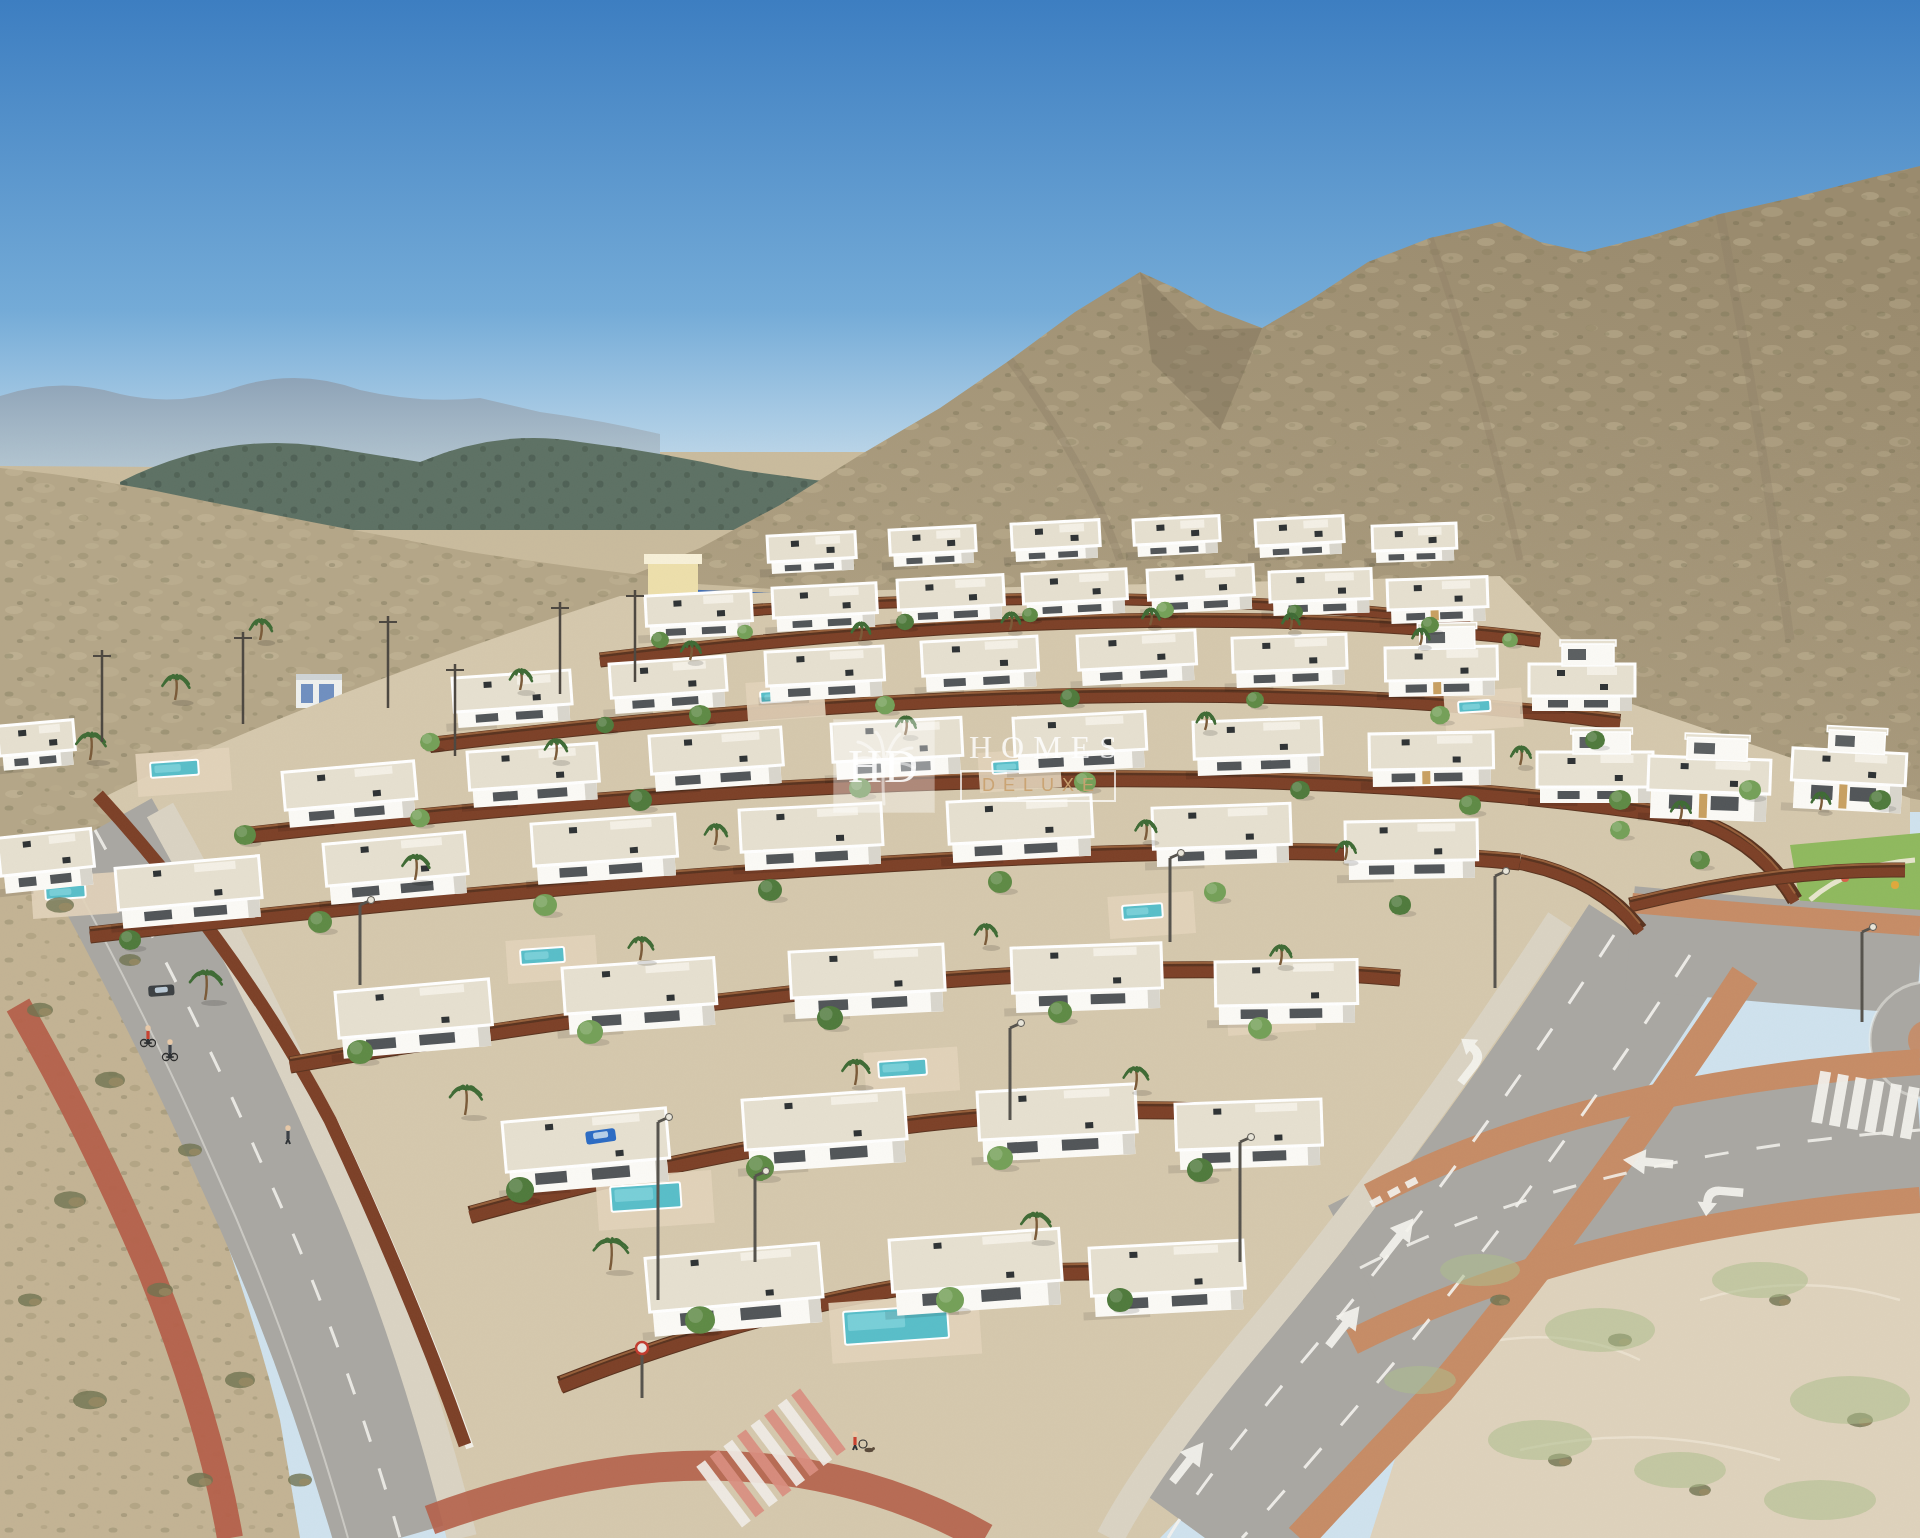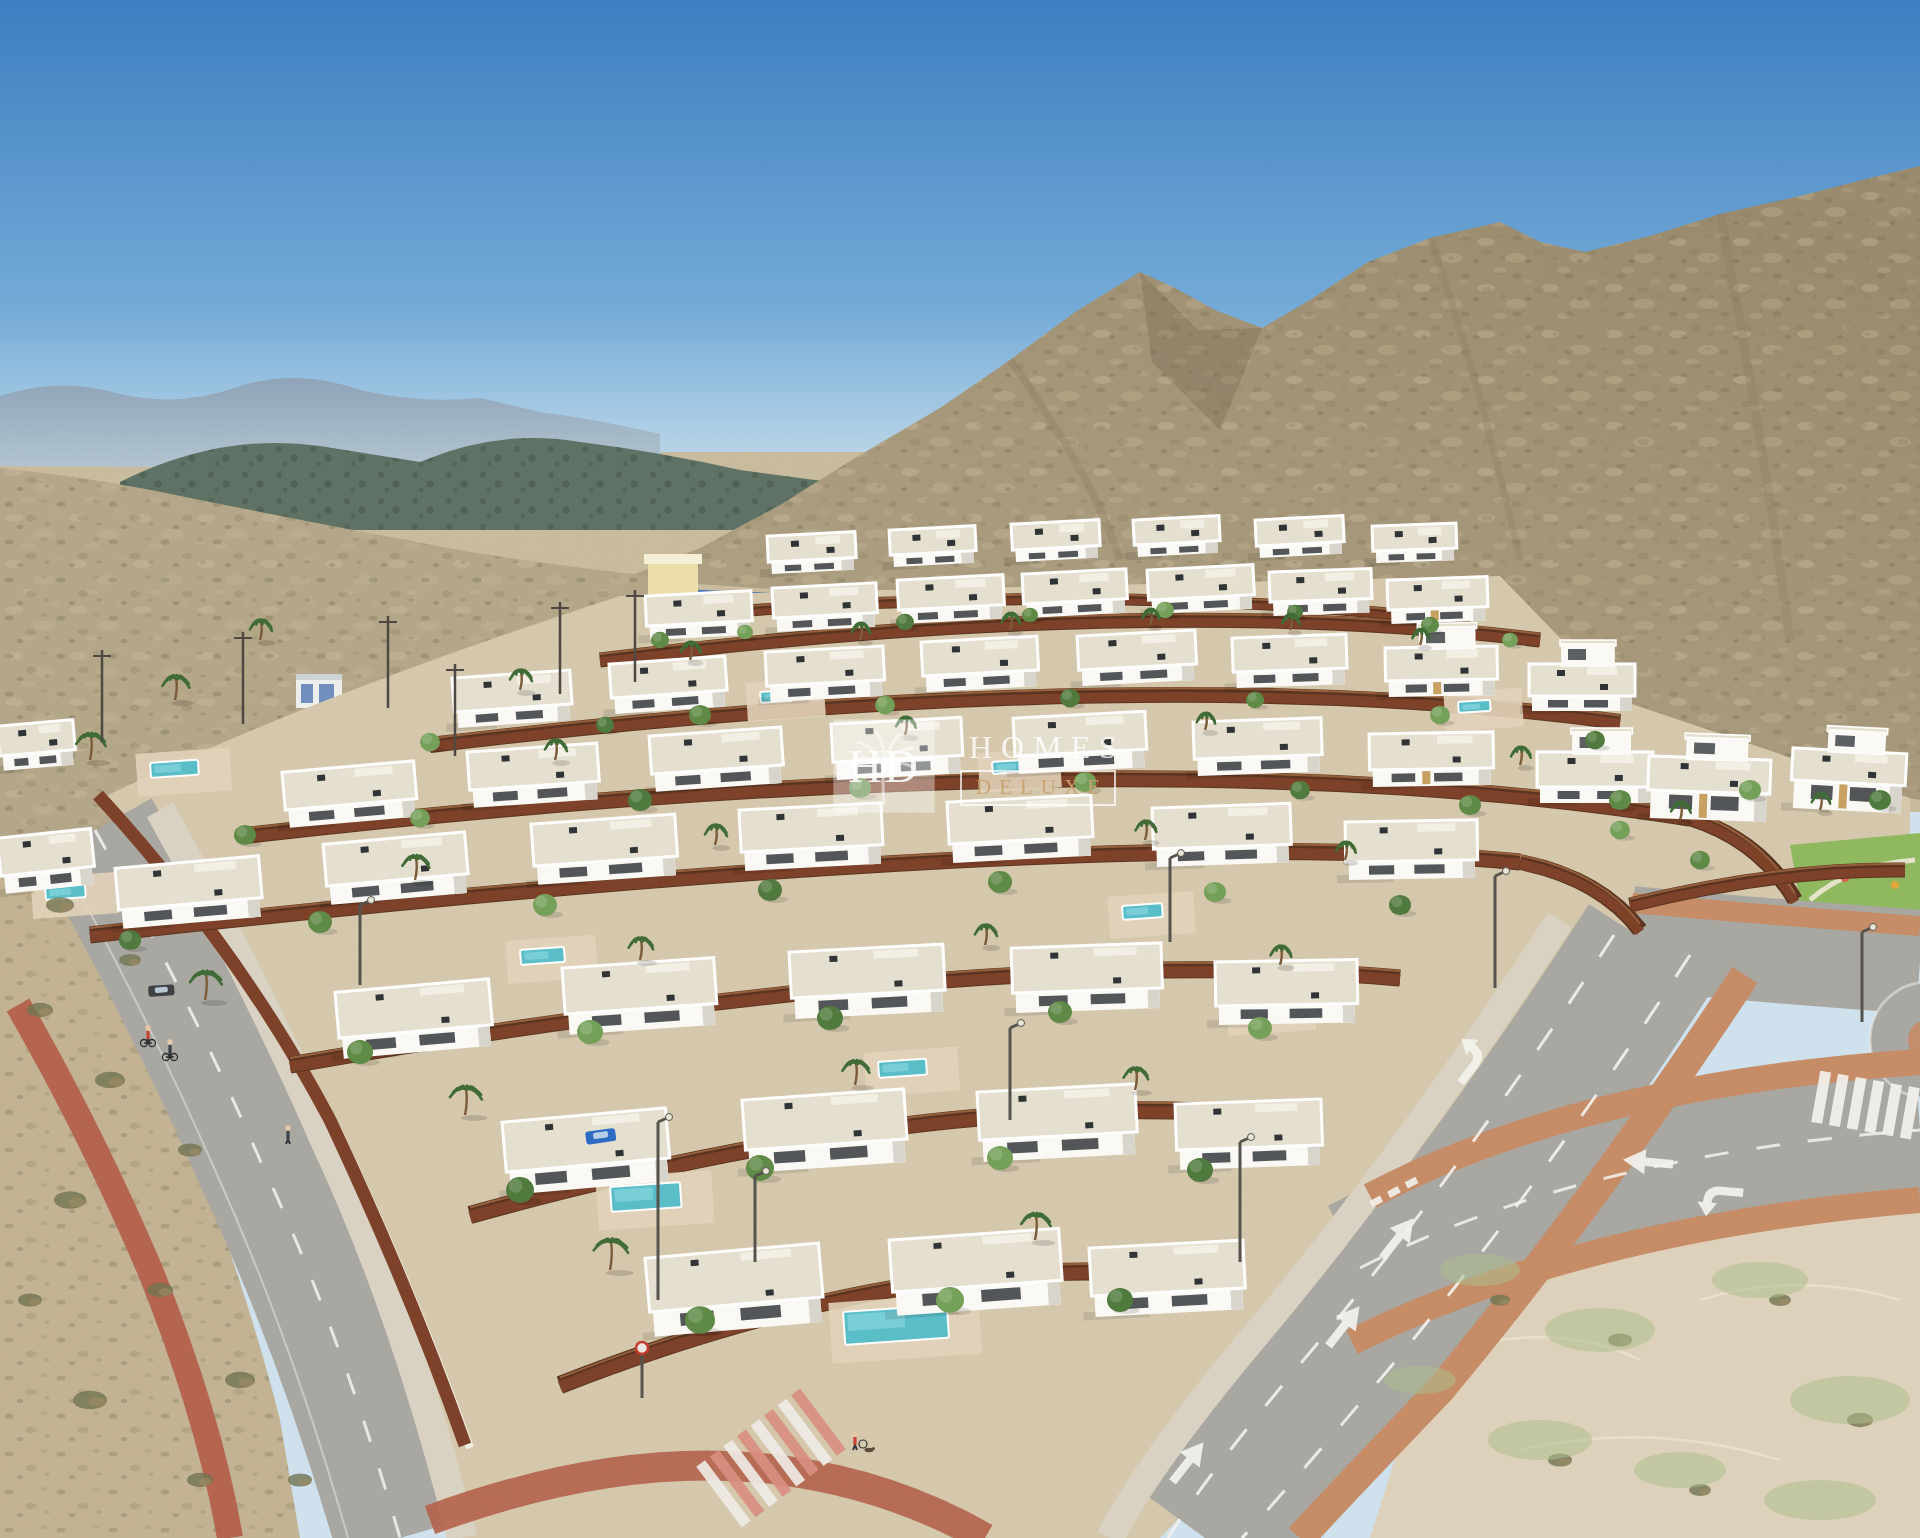--- a/index.html
+++ b/index.html
@@ -12,21 +12,21 @@
            background:rgba(255,255,255,0.38);display:flex;align-items:center;justify-content:center;
            box-shadow:0 0 0 1px rgba(255,255,255,0.25);}
   .wm-logo svg{position:absolute;left:6px;top:4px;opacity:.5;}
   .wm-hd{position:relative;font-family:"Liberation Serif",serif;font-size:47px;line-height:1;
          color:rgba(255,255,255,0.88);letter-spacing:2px;font-weight:400;}
   .wm-text{position:absolute;left:948px;top:731px;width:156px;text-align:center;}
   .wm-homes{font-family:"Liberation Serif",serif;font-size:32px;line-height:1;
             letter-spacing:9px;color:rgba(255,255,255,0.80);text-indent:9px;}
   .wm-deluxe-box{margin-top:7px;border:2px solid rgba(255,255,255,0.72);
                  padding:3px 0 4px 0;}
-  .wm-deluxe-box span{font-family:Liberation Serif, serif;font-size:21px;letter-spacing:8px;
+  .wm-deluxe-box span{font-family:Liberation Sans, sans-serif;font-size:18px;letter-spacing:8px;
                       text-indent:8px;color:rgba(201,162,113,0.95);display:inline-block;}
 </style>
 </head>
 <body>
 
 <div class="stage">
 <svg width="1920" height="1538" viewBox="0 0 1920 1538" xmlns="http://www.w3.org/2000/svg">
   <defs>
     <linearGradient id="skyG" x1="0" y1="0" x2="0" y2="1">
       <stop offset="0" stop-color="var(--sky_top)"></stop>

